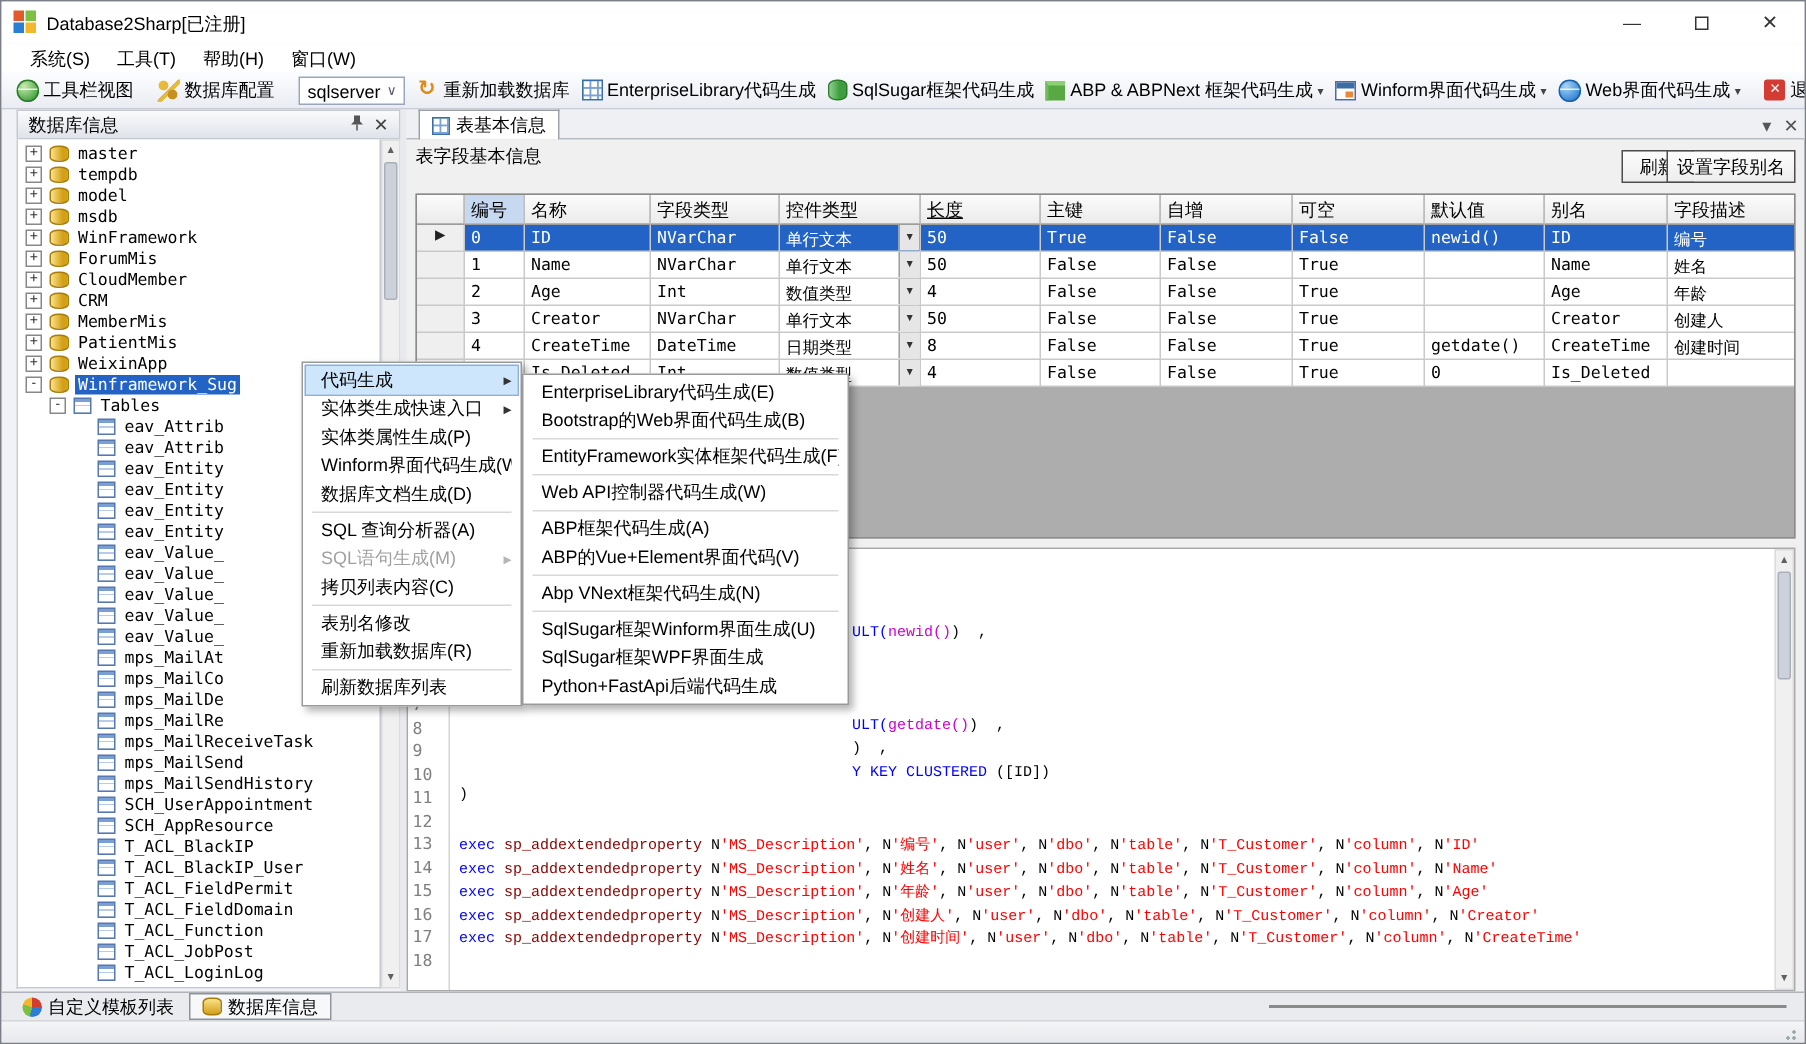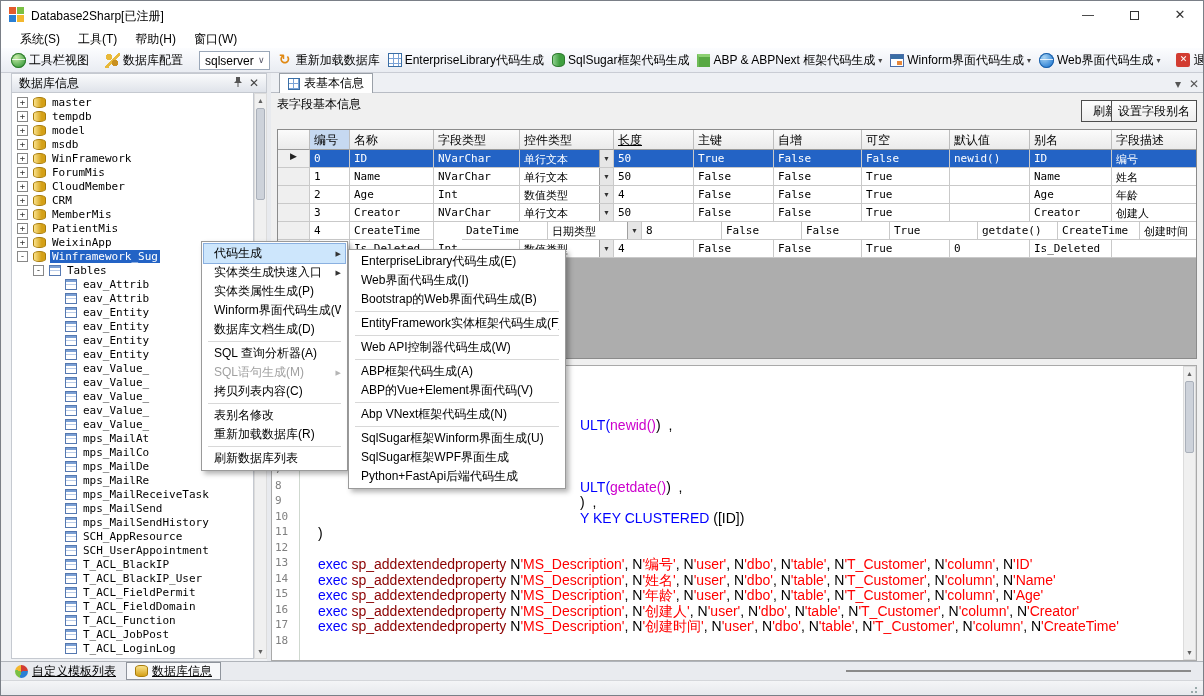--- a/index.html
+++ b/index.html
@@ -114,40 +114,40 @@
   .g-row.sel .g-cell { background:var(--sel); color:#fff; }
   .g-row.sel .g-sel-cell { background:#efefef; color:#000; }
   .g-combo { display:flex; padding:0; }
   .g-combo-text { flex:1; padding:2px 0 0 4px; }
   .g-combo-btn { width:14px; background:#e6e6e6; border-left:1px solid #a0a0a0; color:#333; font-size:7px; text-align:center; line-height:17px; flex:none; }
 
   
   #sql { left:270px; top:364px; width:926px; height:296px; background:#fff; border:1px solid #a9a9a9; }
   #sqlgutter { position:absolute; left:0; top:0; bottom:0; width:28px; background:#fff; border-right:1px solid #cfd8cf; }
   .sql-num { position:absolute; left:3px; color:#808080; font-family:"DejaVu Sans Mono",monospace; font-size:11px; }
-  .sql-line { position:absolute; white-space:pre; font-family:Liberation Sans, sans-serif; font-size:14px;padding-left:12px; }
+  .sql-line { position:absolute; white-space:pre; font-family:Liberation Mono, monospace; font-size:10px; }
   #sqlscroll { position:absolute; right:0; top:0; width:13px; height:294px; }
 
   
   .menu { background:#fff; border:1px solid #9a9a9a; box-shadow:3px 3px 5px rgba(0,0,0,.3); padding:2px; z-index:100; }
   #ctxmenu { left:200px; top:240px; width:147px; }
   #submenu { left:347px; top:248px; width:218px; z-index:101; }
   .m-item { height:19px; display:flex; align-items:center; padding:0 4px 0 10px; white-space:nowrap; }
   .m-label { flex:1; overflow:hidden; }
   .m-arrow { font-size:7px; color:#333; margin-left:4px; }
   .m-item.hl { background:var(--mhl); outline:1px solid var(--mhlb); }
   .m-item.dis { color:#a0a0a0; }
   .m-item.dis .m-arrow { color:#b5b5b5; }
   .m-sep { height:1px; background:#d8d8d8; margin:2px 4px; }
 
   
   #bottomstrip { left:0; top:660px; width:1202px; height:19px; background:#e9ebef; border-top:1px solid #b0b4ba; display:flex; align-items:center; padding-left:6px; }
   .b-tab { display:flex; align-items:center; height:18px; padding:0 8px; margin-right:2px; }
   .b-tab.active { background:#f7f8fa; border:1px solid #8f949c; }
-  .b-label { margin-left:4px;text-decoration:underline; }
+  .b-label { margin-left:4px; }
   .i2 { width:13px; height:12px; flex:none; position:relative; }
   .i2-pie { border-radius:50%; width:13px; height:13px; background:conic-gradient(#d23c32 0 25%, #2a7fd4 25% 55%, #7bc043 55% 80%, #f3b72e 80%); }
   .i2-db-yellow { background:linear-gradient(#fae28a,#d4a017); border:1px solid #a87c0a; border-radius:5px/3px; }
   #hscroll { position:absolute; left:845px; top:669px; width:345px; height:2px; background:#8a8a8a; }
   #statusbar { left:0; top:679px; width:1202px; height:16px; background:linear-gradient(#f4f5f7,#e6e8ec); border-top:1px solid #d4d6da; }
   #grip { position:absolute; right:3px; bottom:2px; width:10px; height:10px;
           background:radial-gradient(circle at 2px 8px,#9aa 1px,transparent 1.4px),
                      radial-gradient(circle at 6px 8px,#9aa 1px,transparent 1.4px),
                      radial-gradient(circle at 6px 4px,#9aa 1px,transparent 1.4px); }
   #splitter { left:266px; top:72px; width:4px; height:588px; background:#e8eaee; }
@@ -367,25 +367,25 @@
       <div class="tr-row tr-leaf">
         <div class="t-table"></div>
         <div class="t-label">mps_MailSend</div>
       </div>
       <div class="tr-row tr-leaf">
         <div class="t-table"></div>
         <div class="t-label">mps_MailSendHistory</div>
       </div>
       <div class="tr-row tr-leaf">
         <div class="t-table"></div>
+        <div class="t-label">SCH_UserAppointment</div>
+      </div>
+      <div class="tr-row tr-leaf">
+        <div class="t-table"></div>
         <div class="t-label">SCH_AppResource</div>
-      </div>
-      <div class="tr-row tr-leaf">
-        <div class="t-table"></div>
-        <div class="t-label">SCH_UserAppointment</div>
       </div>
       <div class="tr-row tr-leaf">
         <div class="t-table"></div>
         <div class="t-label">T_ACL_BlackIP</div>
       </div>
       <div class="tr-row tr-leaf">
         <div class="t-table"></div>
         <div class="t-label">T_ACL_BlackIP_User</div>
       </div>
       <div class="tr-row tr-leaf">
@@ -515,21 +515,21 @@
         <div class="g-cell mono" style="width: 88px;">False</div>
         <div class="g-cell mono" style="width: 88px;">True</div>
         <div class="g-cell mono" style="width: 80px;"></div>
         <div class="g-cell mono" style="width: 82px;">Creator</div>
         <div class="g-cell" style="width: 86px;">创建人</div>
       </div>
       <div class="g-row">
         <div class="g-cell g-sel-cell"></div>
         <div class="g-cell mono" style="width: 40px;">4</div>
         <div class="g-cell mono" style="width: 84px;">CreateTime</div>
-        <div class="g-cell mono" style="width: 86px; margin-left: 28px;">DateTime</div>
+        <div class="g-cell mono" style="width: 86px;">DateTime</div>
         <div class="g-cell g-combo" style="width: 94px;">
           <div class="g-combo-text">日期类型</div>
           <div class="g-combo-btn">▼</div>
         </div>
         <div class="g-cell mono" style="width: 80px;">8</div>
         <div class="g-cell mono" style="width: 80px;">False</div>
         <div class="g-cell mono" style="width: 88px;">False</div>
         <div class="g-cell mono" style="width: 88px;">True</div>
         <div class="g-cell mono" style="width: 80px;">getdate()</div>
         <div class="g-cell mono" style="width: 82px;">CreateTime</div>
@@ -634,23 +634,20 @@
     <div class="m-sep"></div>
     <div class="m-item">
       <div class="m-label">刷新数据库列表</div>
     </div>
   </div>
 <div class="abs menu" id="submenu">
     <div class="m-item">
       <div class="m-label">EnterpriseLibrary代码生成(E)</div>
     </div>
     <div class="m-item">
-      <div class="m-label">Web界面代码生成(I)</div>
-    </div>
-    <div class="m-item">
       <div class="m-label">Bootstrap的Web界面代码生成(B)</div>
     </div>
     <div class="m-sep"></div>
     <div class="m-item">
       <div class="m-label">EntityFramework实体框架代码生成(F)</div>
     </div>
     <div class="m-sep"></div>
     <div class="m-item">
       <div class="m-label">Web API控制器代码生成(W)</div>
     </div>

